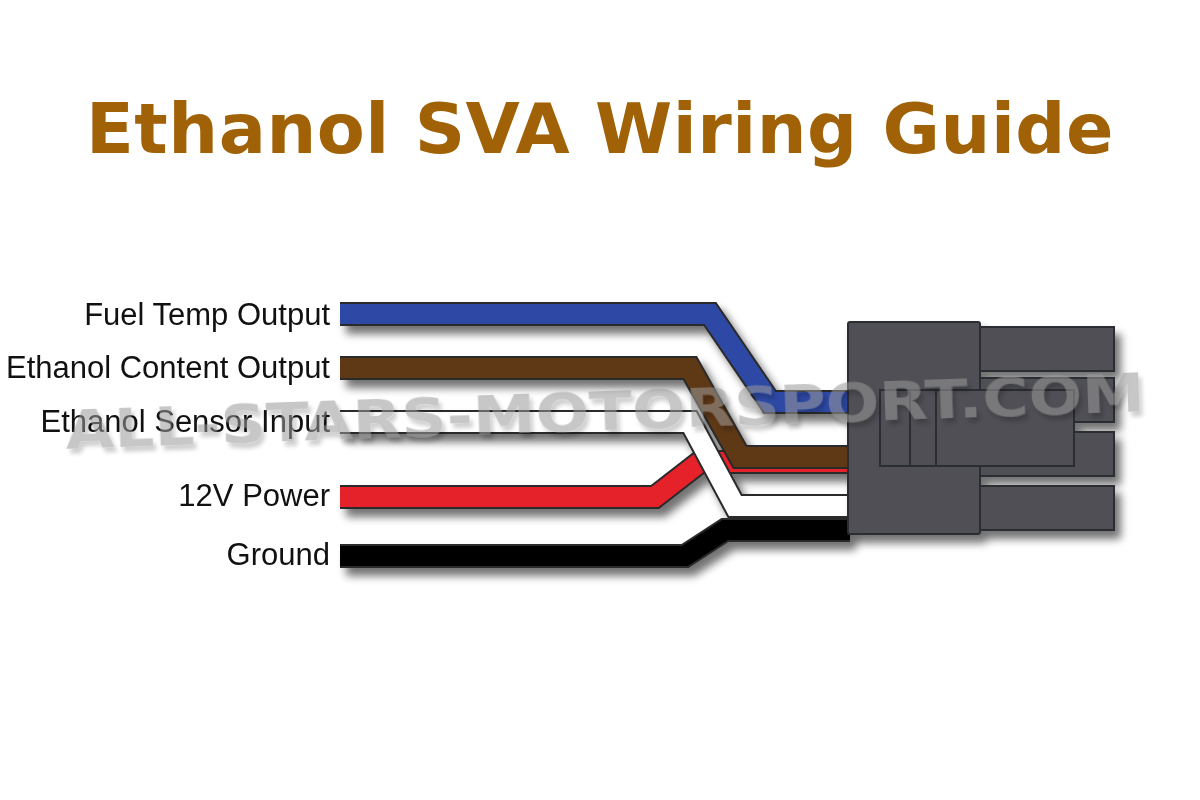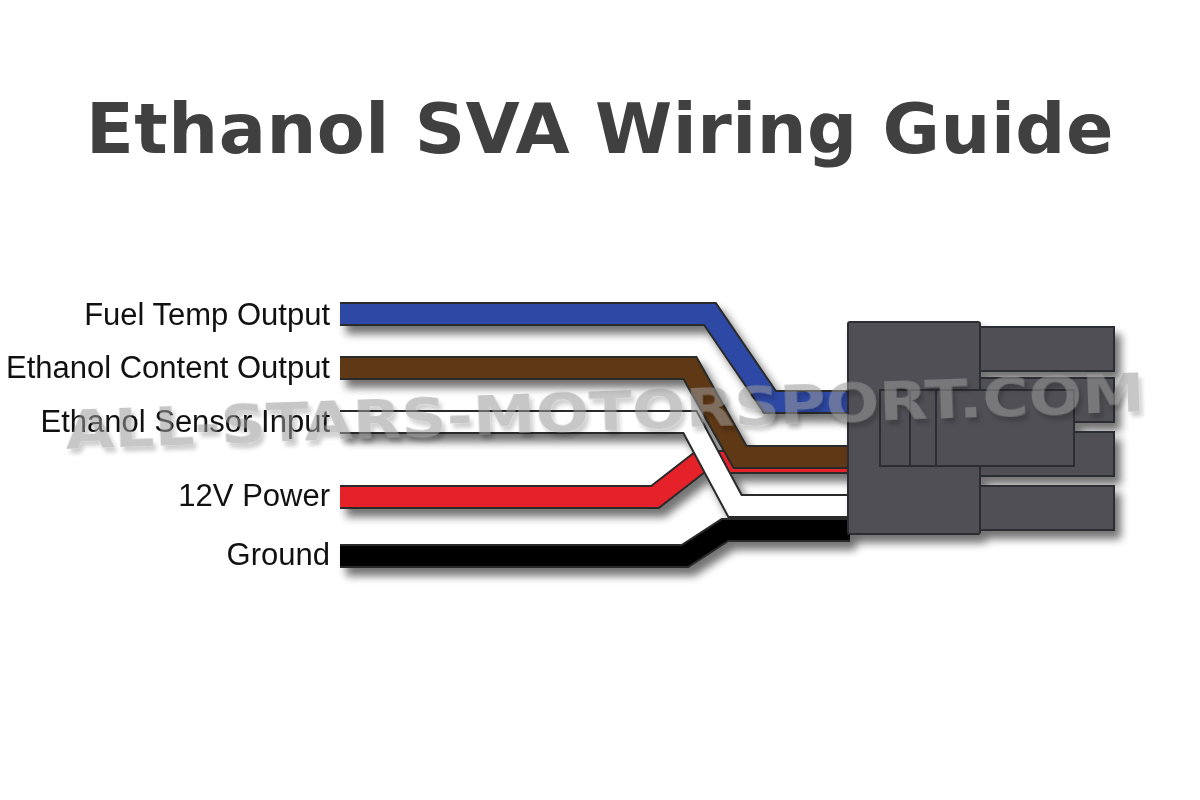--- a/index.html
+++ b/index.html
@@ -17,21 +17,21 @@
     .title {
       position: absolute;
       left: 0;
       top: 84px;
       width: 1200px;
       text-align: center;
       font-family: "DejaVu Sans", sans-serif;
       font-weight: bold;
       font-size: 70px;
       letter-spacing: 0.5px;
-      color: #404040;
+      color: #a16207;
       line-height: 90px;
     }
     .diagram {
       position: absolute;
       left: 0;
       top: 0;
       width: 1200px;
       height: 800px;
     }
     .wire-label {

